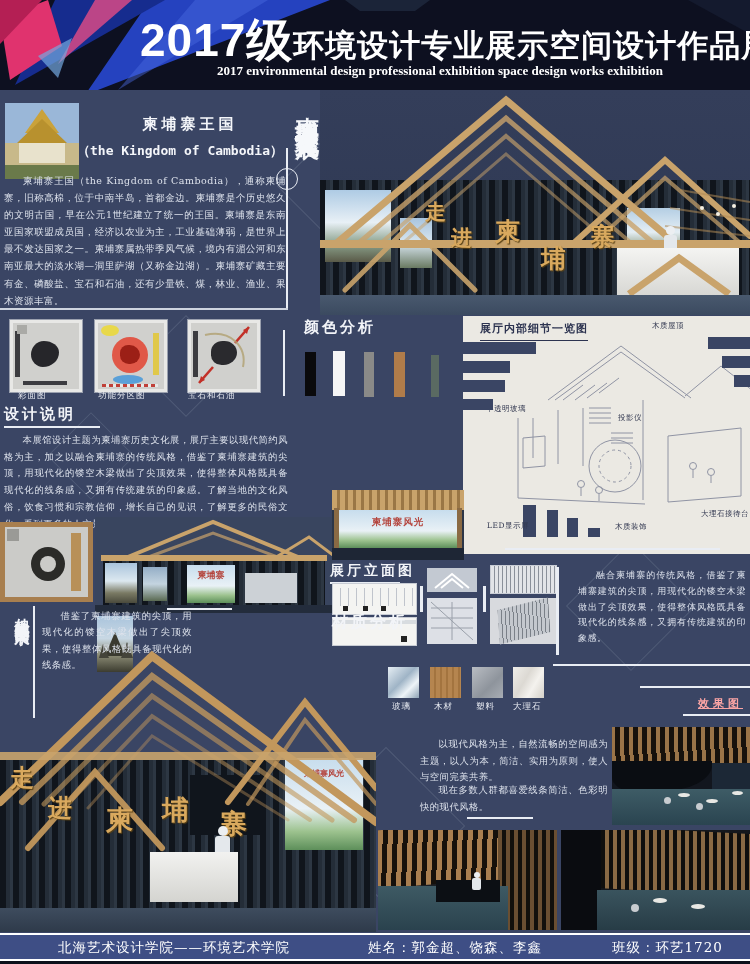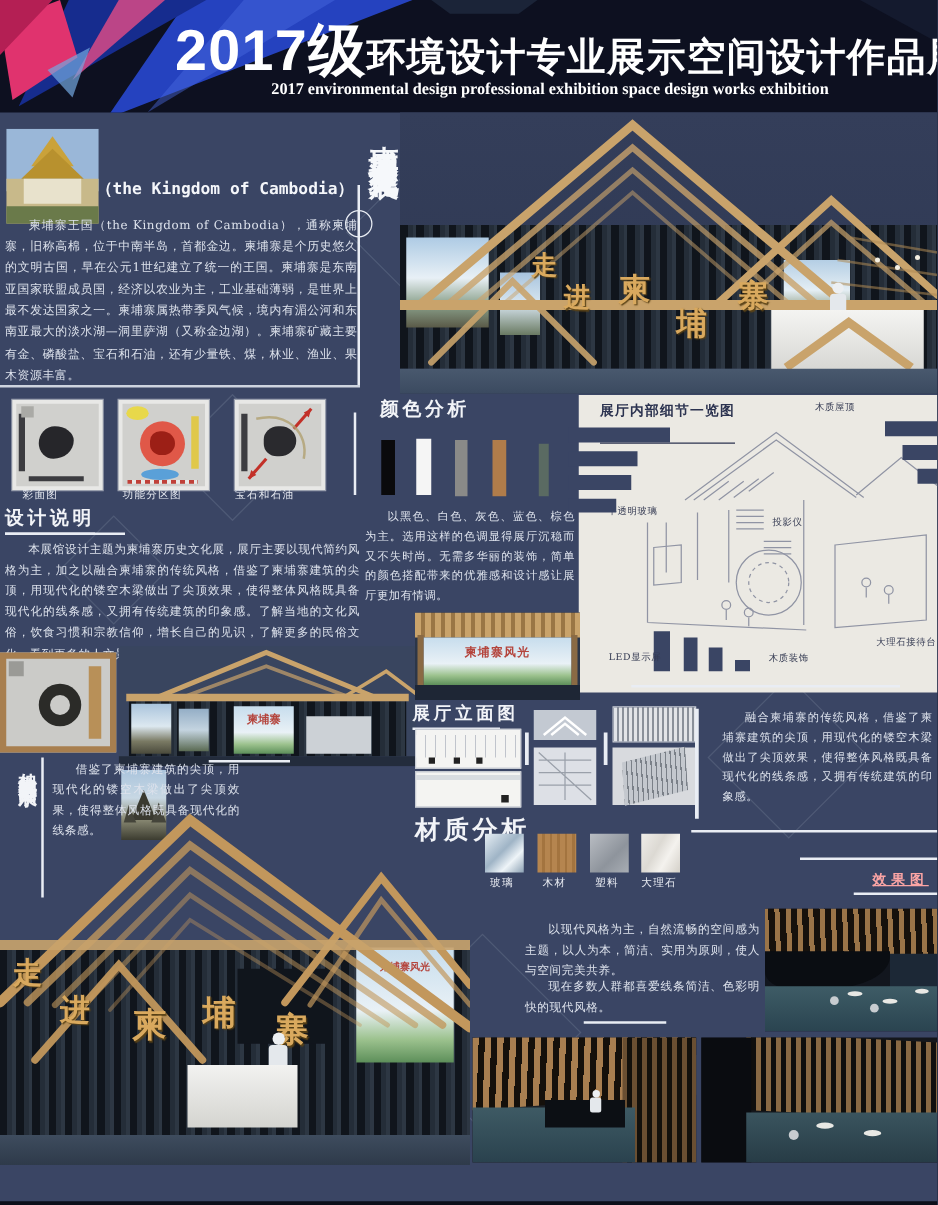--- a/index.html
+++ b/index.html
@@ -77,20 +77,21 @@
   <div class="dmd" style="left:330px;top:770px;width:110px;height:110px;"></div>
 
   <svg width="74" height="76" style="position:absolute;left:5px;top:103px;">
     <rect width="74" height="50" fill="#9ab7d8"></rect>
     <rect y="40" width="74" height="36" fill="#c8b98a"></rect>
     <polygon points="37,6 20,30 54,30" fill="#caa23a"></polygon>
     <polygon points="37,16 12,40 62,40" fill="#b8912e"></polygon>
     <rect x="14" y="40" width="46" height="20" fill="#e8e2cc"></rect>
     <rect y="62" width="74" height="14" fill="#6a7a4a"></rect>
   </svg>
+  <div class="abs" style="left:90px;top:115px;width:200px;text-align:center;font-size:15px;font-weight:600;letter-spacing:4px;color:#f4f6fa;">柬埔寨王国</div>
   <div class="abs" style="left:60px;top:142px;width:240px;text-align:center;font-size:13px;font-weight:600;color:#f4f6fa;font-family:'DejaVu Sans Mono',monospace;">（the Kingdom of Cambodia）</div>
   <div class="abs body-txt indent" style="left:4px;top:172px;width:282px;">柬埔寨王国（the Kingdom of Cambodia），通称柬埔寨，旧称高棉，位于中南半岛，首都金边。柬埔寨是个历史悠久的文明古国，早在公元1世纪建立了统一的王国。柬埔寨是东南亚国家联盟成员国，经济以农业为主，工业基础薄弱，是世界上最不发达国家之一。柬埔寨属热带季风气候，境内有湄公河和东南亚最大的淡水湖—洞里萨湖（又称金边湖）。柬埔寨矿藏主要有金、磷酸盐、宝石和石油，还有少量铁、煤，林业、渔业、果木资源丰富。</div>
   <div class="abs hline" style="left:0;top:308px;width:288px;height:1.5px;opacity:.85;"></div>
   <div class="abs" style="left:276px;top:168px;width:20px;height:20px;border:1.5px solid #e9edf4;border-radius:50%;"></div>
 
   <div class="abs vline" style="left:286px;top:148px;width:1.5px;height:160px;"></div>
   <div class="abs vline" style="left:322px;top:96px;width:1.5px;height:166px;"></div>
   <div class="abs" style="left:291px;top:97px;height:214px;writing-mode:vertical-rl;font-size:24px;font-weight:600;letter-spacing:3px;color:#f6f8fb;">柬埔寨遗迹文化展</div>
 
   <div class="abs" style="left:320px;top:90px;width:430px;height:225px;background:linear-gradient(#343e5a,#2e3852);overflow:hidden;">
@@ -170,24 +171,23 @@
     <span class="abs hline" style="left:0;top:22px;width:96px;height:1.5px;"></span>
   </div>
   <div class="abs body-txt indent" style="left:4px;top:432px;width:284px;font-size:9.3px;">本展馆设计主题为柬埔寨历史文化展，展厅主要以现代简约风格为主，加之以融合柬埔寨的传统风格，借鉴了柬埔寨建筑的尖顶，用现代化的镂空木梁做出了尖顶效果，使得整体风格既具备现代化的线条感，又拥有传统建筑的印象感。了解当地的文化风俗，饮食习惯和宗教信仰，增长自己的见识，了解更多的民俗文化，看到更多的人文景色使自己的内心感到充实。</div>
 
   <div class="abs sec-head" style="left:304px;top:318px;">颜色分析</div>
   <div class="abs" style="left:305px;top:352px;width:11px;height:44px;background:#0a0a0c;"></div>
   <div class="abs" style="left:333px;top:351px;width:12px;height:45px;background:#f5f5f5;"></div>
   <div class="abs" style="left:364px;top:352px;width:10px;height:45px;background:#8a8a88;"></div>
   <div class="abs" style="left:394px;top:352px;width:11px;height:45px;background:#b07c4a;"></div>
   <div class="abs" style="left:431px;top:355px;width:8px;height:42px;background:#5a6a62;"></div>
-  <div class="abs body-txt indent" style="left:292px;top:407px;width:168px;font-size:9px;line-height:1.75;">以黑色、白色、灰色、蓝色、棕色为主。选用这样的色调显得展厅沉稳而又不失时尚。无需多华丽的装饰，简单的颜色搭配带来的优雅感和设计感让展厅更加有情调。</div>
 
   <div id="detail-panel">
-    <div class="abs" style="left:17px;top:5px;font-size:11px;font-weight:bold;color:#2c3350;letter-spacing:1px;border-bottom:1.5px solid #2c3350;padding-bottom:18px;text-align:center;">展厅内部细节一览图</div>
+    <div class="abs" style="left:17px;top:5px;font-size:11px;font-weight:bold;color:#2c3350;letter-spacing:1px;border-bottom:1.5px solid #2c3350;padding-bottom:4px;text-align:center;">展厅内部细节一览图</div>
     <svg width="287" height="200" style="position:absolute;left:0;top:22px;">
       <g stroke="#9094a4" stroke-width="1" fill="none">
         <path d="M85,62 L158,8 L228,60"></path>
         <path d="M92,62 L158,14 L222,60"></path>
         <path d="M100,62 L120,47 M112,62 L132,47 M124,60 L144,45 M136,55 L156,40"></path>
         <path d="M222,58 L258,28 L294,56"></path>
         <path d="M55,80 L55,160 M180,62 L180,162 M55,160 L182,166"></path>
         <path d="M70,80 L70,120 M95,72 L95,126 M120,70 L120,128"></path>
         <circle cx="152" cy="128" r="26"></circle>
         <circle cx="152" cy="128" r="16" stroke-dasharray="3,3"></circle>
@@ -296,21 +296,21 @@
       </svg>
   </div>
   <div class="abs vline" style="left:483px;top:586px;width:3px;height:26px;"></div>
   <div class="abs" style="left:490px;top:565px;width:65px;height:27px;background:#e2e4e8;border:1px solid #c8ccd4;">
     <div style="width:100%;height:100%;background:repeating-linear-gradient(90deg,#e2e4e8 0 3px,#8a909a 3px 4px);"></div>
   </div>
   <div class="abs" style="left:490px;top:598px;width:67px;height:46px;background:#d8dade;">
     <div class="abs" style="left:8px;top:6px;width:52px;height:34px;background:repeating-linear-gradient(90deg,#c4c8ce 0 3px,#7a8088 3px 4px);transform:rotate(-14deg) skewX(-10deg);"></div>
   </div>
 
-  <div class="abs sec-head" style="left:332px;top:650px;font-size:20px;">材质分析</div>
+  <div class="abs sec-head" style="left:332px;top:612px;font-size:16px;">材质分析</div>
   <div class="sw sw-glass" style="left:388px;top:667px;"></div>
   <div class="sw sw-wood" style="left:430px;top:667px;"></div>
   <div class="sw sw-plastic" style="left:472px;top:667px;"></div>
   <div class="sw sw-marble" style="left:513px;top:667px;"></div>
   <div class="sw-label" style="left:392px;top:701px;">玻璃</div>
   <div class="sw-label" style="left:434px;top:701px;">木材</div>
   <div class="sw-label" style="left:476px;top:701px;">塑料</div>
   <div class="sw-label" style="left:513px;top:701px;">大理石</div>
 
   <div class="abs vline" style="left:556px;top:567px;width:2.5px;height:88px;"></div>
@@ -382,15 +382,20 @@
   </div>
   <div class="abs" style="left:561px;top:830px;width:189px;height:100px;background:#14171c;overflow:hidden;">
     <div class="abs" style="left:36px;top:0;width:153px;height:62px;background:repeating-linear-gradient(90deg,#8a6a44 0 4px,#100f0d 4px 8px);transform:skewY(3deg);"></div>
     <div class="abs" style="left:0;top:0;width:40px;height:100px;background:#0a0c10;"></div>
     <div class="abs" style="left:36px;top:60px;width:153px;height:40px;background:linear-gradient(#3a545e,#273c46);"></div>
     <div class="abs" style="left:92px;top:68px;width:14px;height:5px;border-radius:50%;background:#e8e8e4;"></div>
     <div class="abs" style="left:130px;top:74px;width:14px;height:5px;border-radius:50%;background:#e8e8e4;"></div>
     <div class="abs" style="left:70px;top:74px;width:8px;height:8px;border-radius:50%;background:#c8ccd0;"></div>
   </div>
 
+  <div id="footer">
+    <div class="f-txt" style="left:58px;">北海艺术设计学院——环境艺术学院</div>
+    <div class="f-txt" style="left:368px;">姓名：郭金超、饶森、李鑫</div>
+    <div class="f-txt" style="left:612px;">班级：环艺1720</div>
+  </div>
   <div class="abs" style="left:0;top:961px;width:750px;height:3px;background:#0c0f1a;"></div>
 
 </div>
 
 </body></html>

